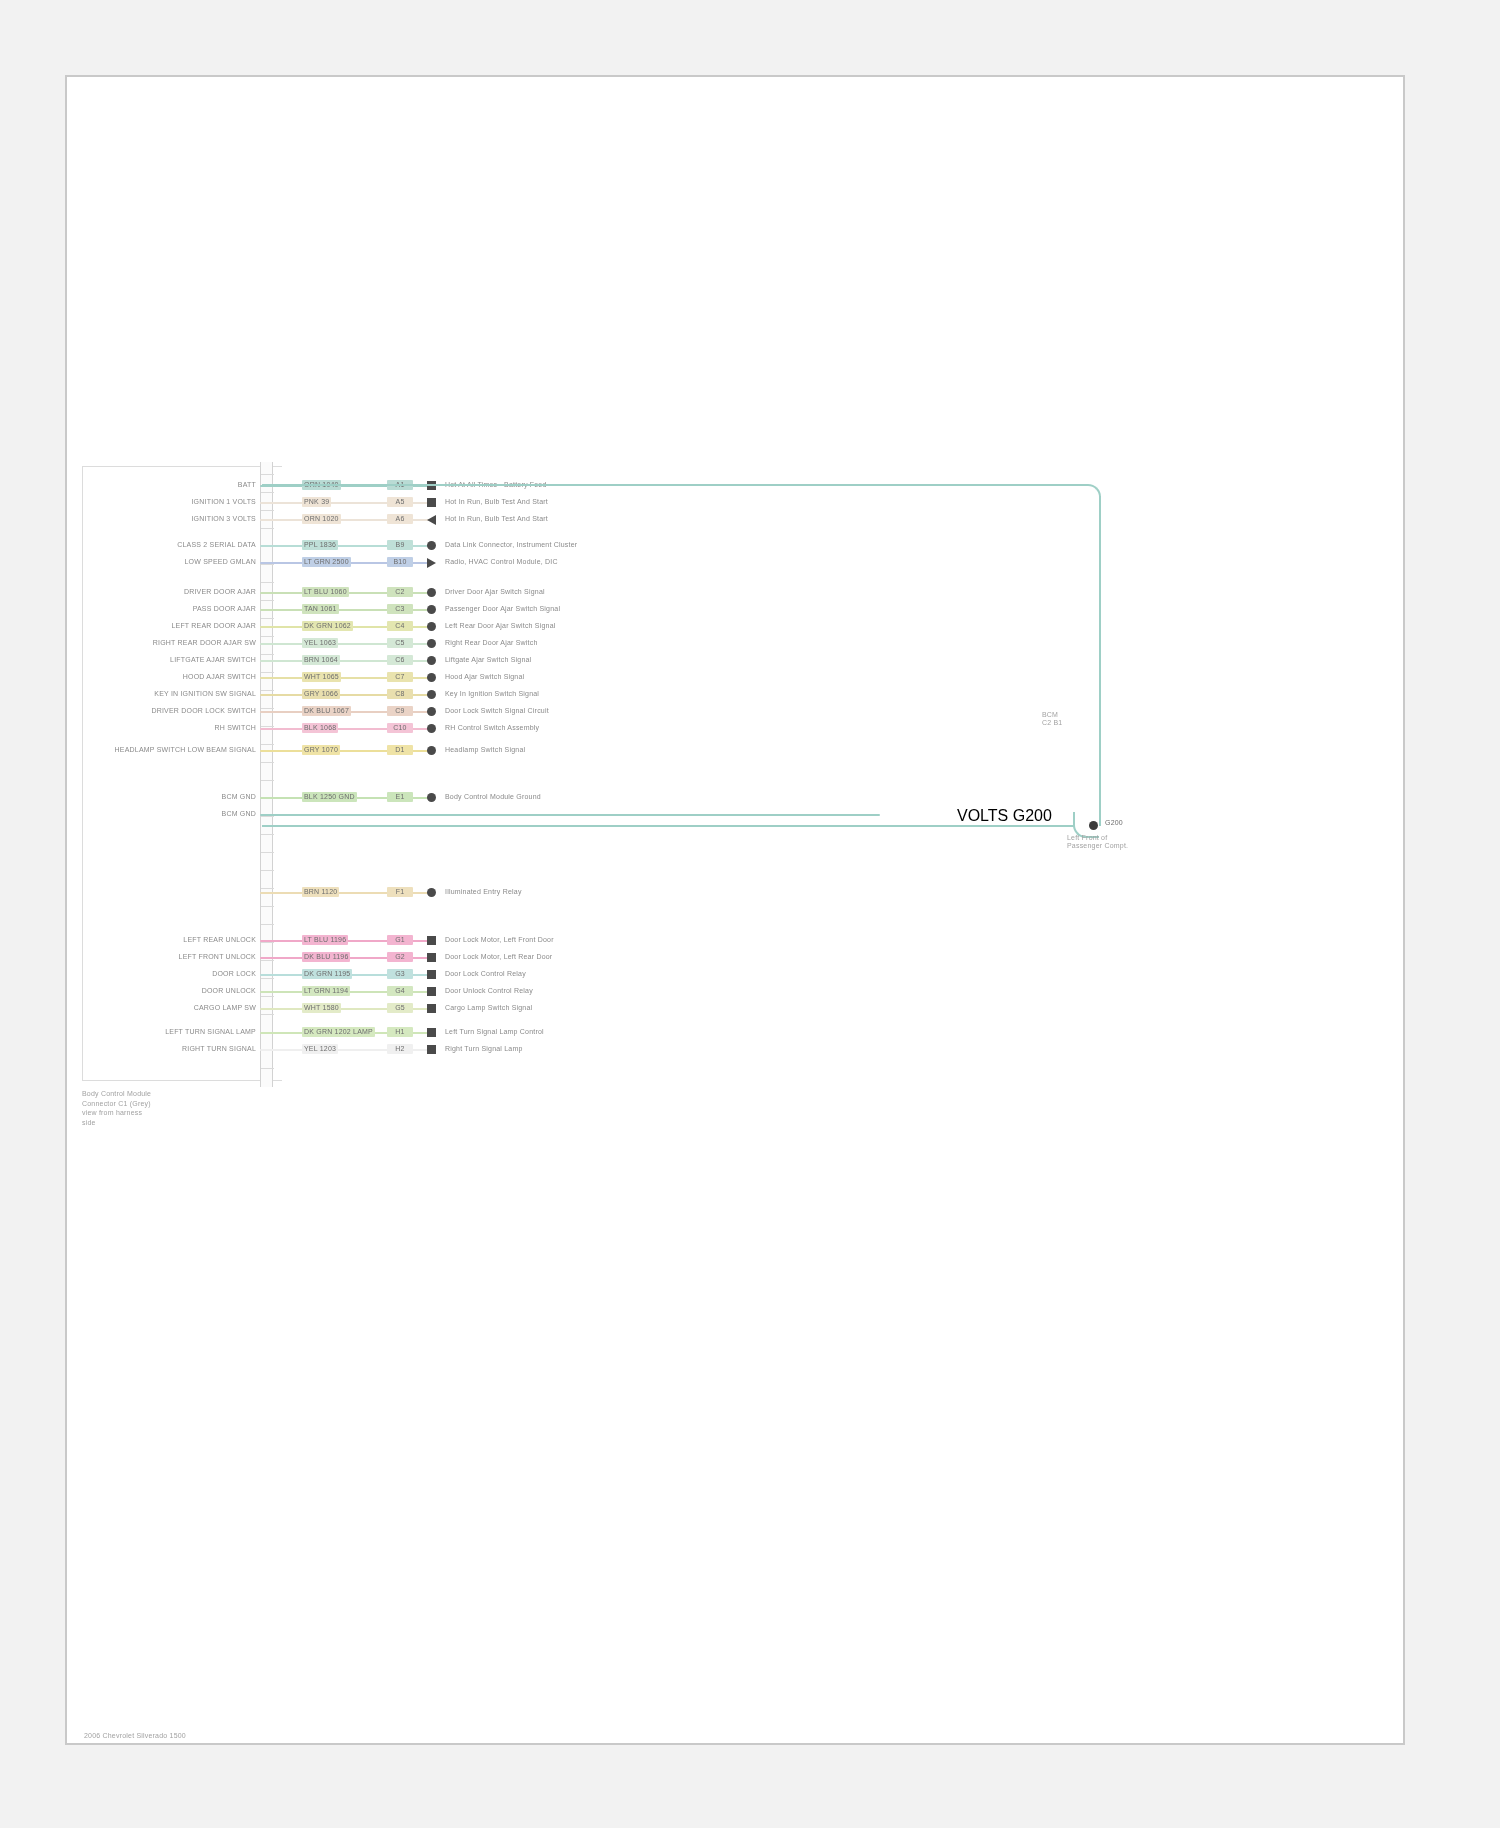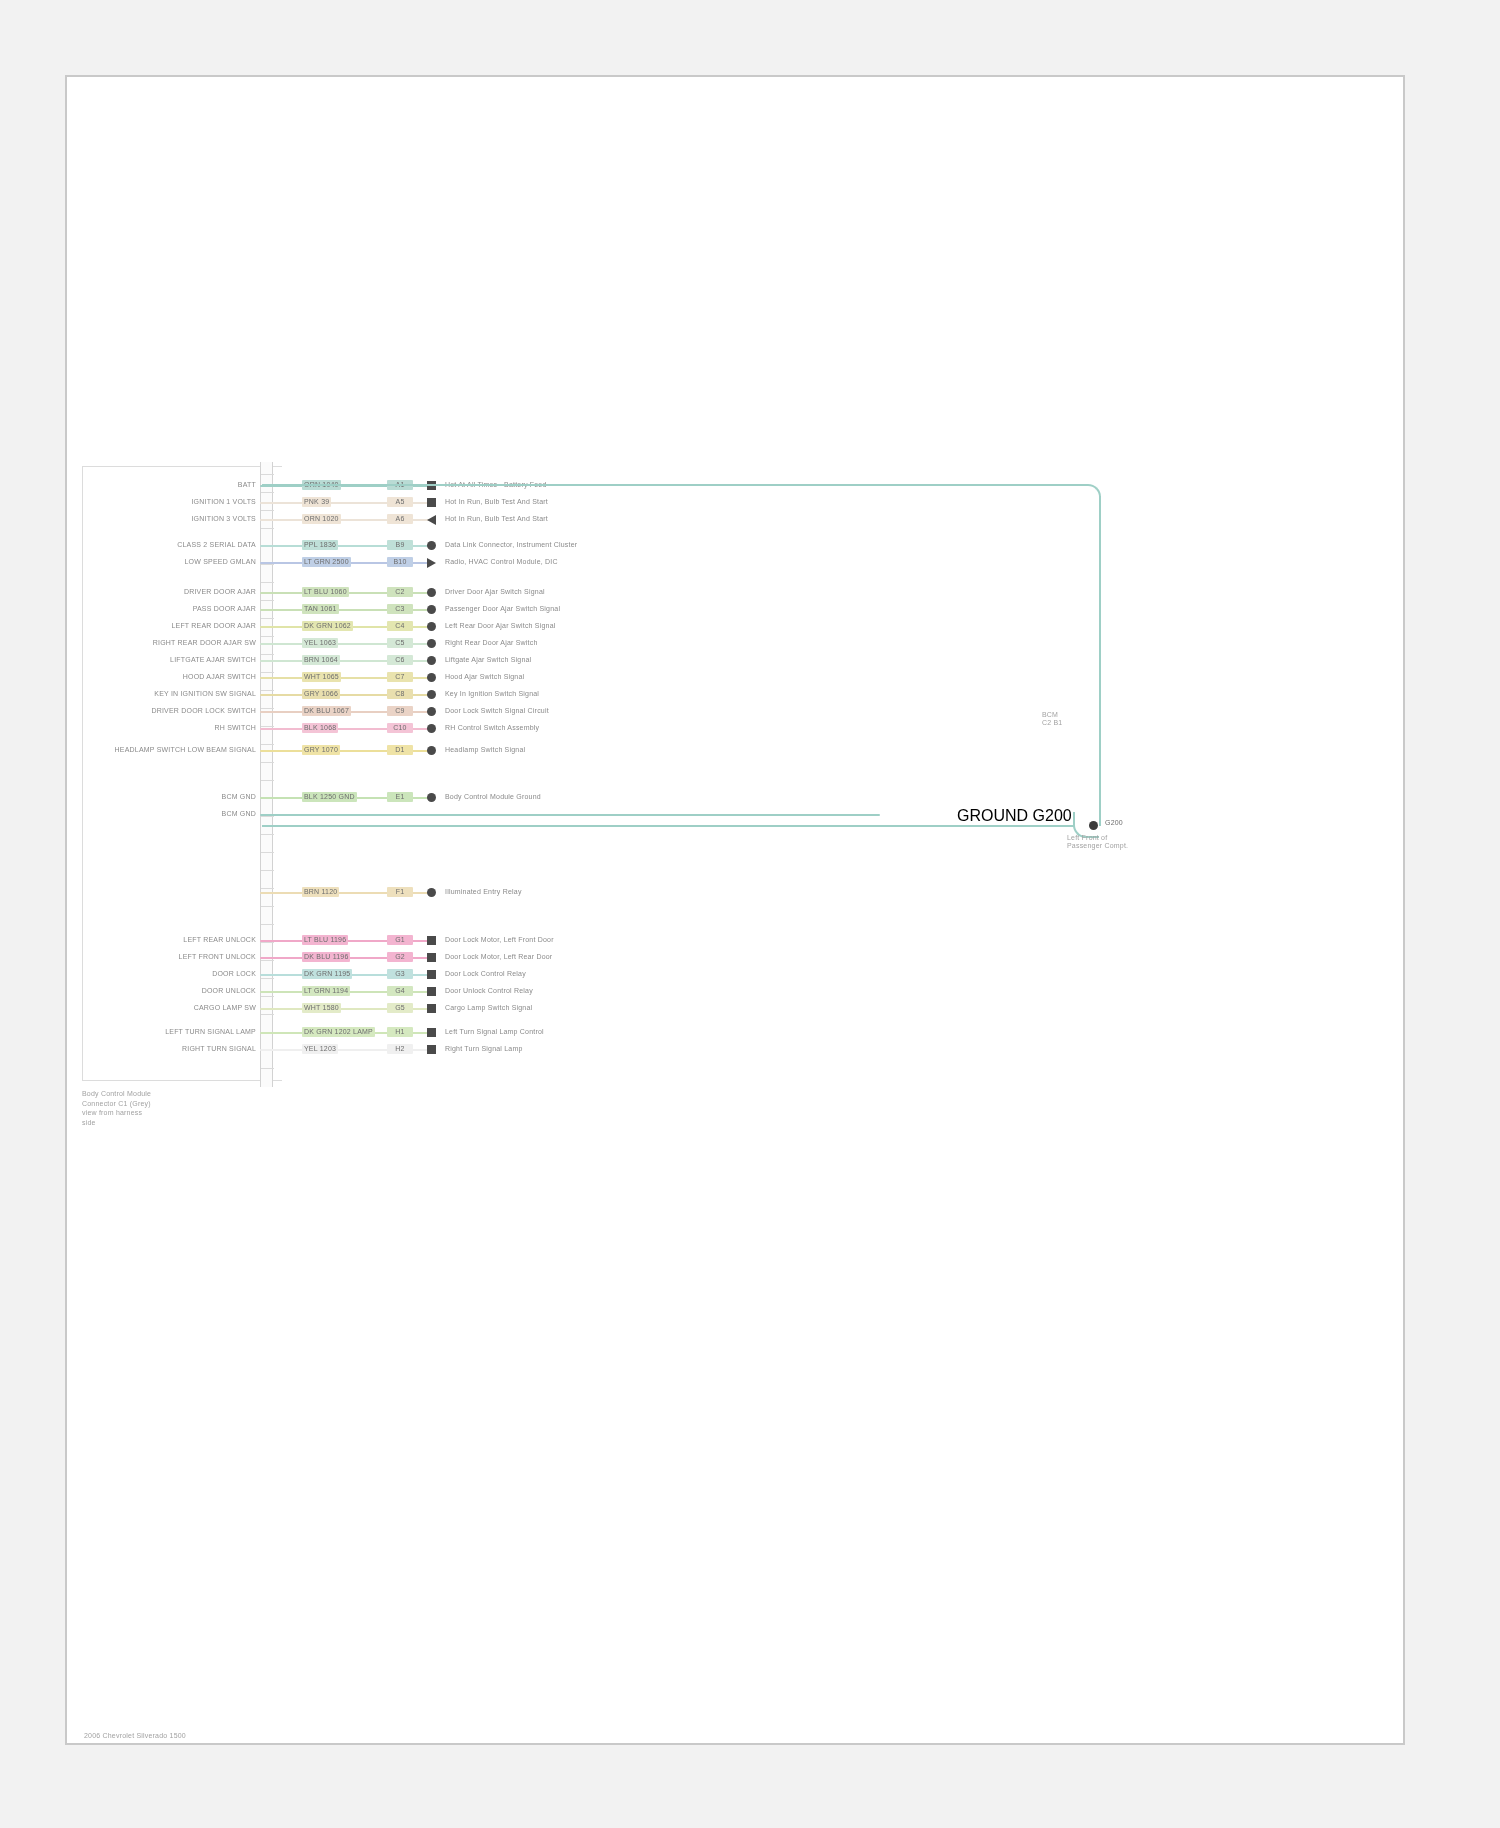--- a/index.html
+++ b/index.html
@@ -509,21 +509,21 @@
     <div class="bus v" style="left:1032px;top:419px;height:330px;"></div>
     <div class="bus-corner bl" style="left:1006px;top:735px;"></div>
 
     <div class="bus h" style="left:195px;top:748px;width:813px;"></div>
 
     <div class="floatlbl" style="left:975px;top:634px;">
       <div class="txt dim">BCM</div>
       <div class="txt dim">C2 B1</div>
     </div>
 
-    <div class="floatlbl" style="left:890px;top:730px;">GROUND G200</div>
+    <div class="floatlbl" style="left:890px;top:730px;">VOLTS G200</div>
 
     <div class="bus-node" style="left:1022px;top:744px;"></div>
     <div class="floatlbl txt dark" style="left:1038px;top:742px;">G200</div>
     <div class="floatlbl" style="left:1000px;top:757px;">
       <div class="txt dim">Left Front of</div>
       <div class="txt dim">Passenger Compt.</div>
     </div>
 
     <div class="caption" style="left:15px;top:1013px;">
       <div class="txt dim">Body Control Module</div>

